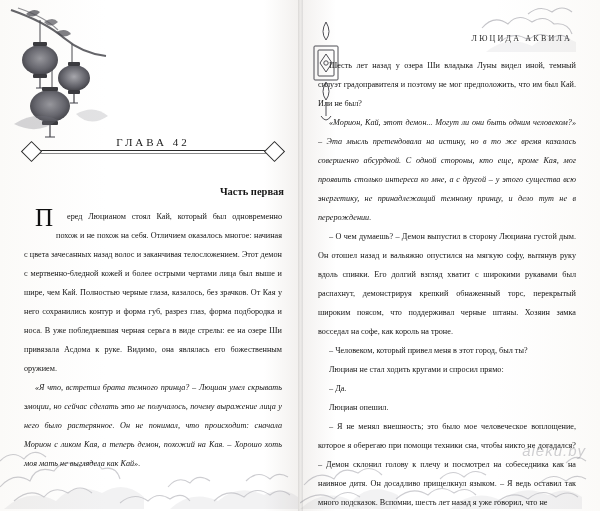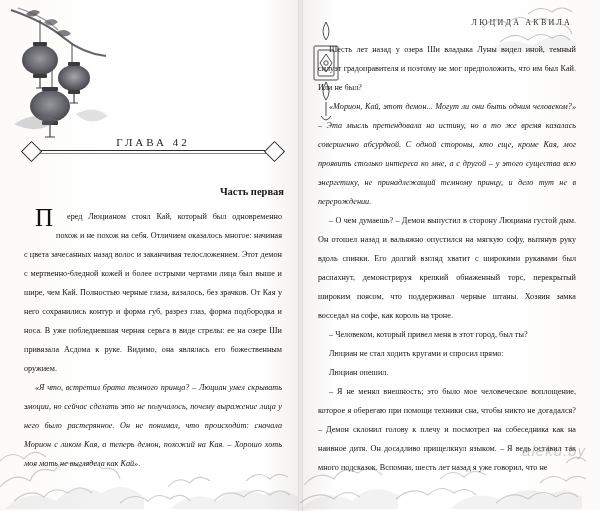--- a/index.html
+++ b/index.html
@@ -26,21 +26,21 @@
     width: 300px;
     height: 511px;
     box-sizing: border-box;
     overflow: hidden;
   }
   .page-left {
     padding: 14px 16px 18px 22px;
     background: linear-gradient(90deg, #fbfaf8 0%, #ffffff 35%, #ffffff 88%, #f2f0ee 100%);
   }
   .page-right {
-    padding: 14px 22px 18px 16px;
+    padding: 30px 22px 18px 16px;
     background: linear-gradient(270deg, #fbfaf8 0%, #ffffff 35%, #ffffff 88%, #f2f0ee 100%);
   }
   .gutter {
     position: absolute;
     left: 298px;
     top: 0;
     width: 5px;
     height: 511px;
     background: linear-gradient(90deg, rgba(0,0,0,0.10), rgba(0,0,0,0.02) 45%, rgba(0,0,0,0.09));
     pointer-events: none;
@@ -322,20 +322,21 @@
     </svg>
 
     <div class="running-head">Люцида Аквила</div>
 
     <div class="body-col right-body">
       <p>Шесть лет назад у озера Ши владыка Луны видел иной, темный силуэт градоправителя и поэтому не мог предположить, что им был Кай. Или не был?</p>
       <p class="em">«Морион, Кай, этот демон... Могут ли они быть одним человеком?» – Эта мысль претендовала на истину, но в то же время казалась совершенно абсурдной. С одной стороны, кто еще, кроме Кая, мог проявить столько интереса ко мне, а с другой – у этого существа всю энергетику, не принадлежащий темному принцу, и дело тут не в перерождении.</p>
       <p>– О чем думаешь? – Демон выпустил в сторону Люциана густой дым. Он отошел назад и вальяжно опустился на мягкую софу, вытянув руку вдоль спинки. Его долгий взгляд хватит с широкими рукавами был распахнут, демонстрируя крепкий обнаженный торс, перекрытый широким поясом, что поддерживал черные штаны. Хозяин замка восседал на софе, как король на троне.</p>
       <p>– Человеком, который привел меня в этот город, был ты?</p>
       <p>Люциан не стал ходить кругами и спросил прямо:</p>
+      <p>– Да.</p>
       <p>Люциан опешил.</p>
       <p>– Я не менял внешность; это было мое человеческое воплощение, которое я оберегаю при помощи техники сна, чтобы никто не догадался? – Демон склонил голову к плечу и посмотрел на собеседника как на наивное дитя. Он досадливо прищелкнул языком. – Я ведь оставил так много подсказок. Вспомни, шесть лет назад я уже говорил, что не</p>
     </div>
 
     <div class="watermark">aleku.by</div>
 
     <svg class="ink-art art-cloud-br" viewBox="0 0 300 120">
       <g fill="none" stroke="#7a7a85" stroke-width="1.1" opacity="0.75">
         <path d="M4 94 q14 -16 30 -6 q8 -14 24 -6 q12 -10 24 2"></path>
         <path d="M0 112 q18 -14 34 -4 q12 -12 26 -2"></path>

